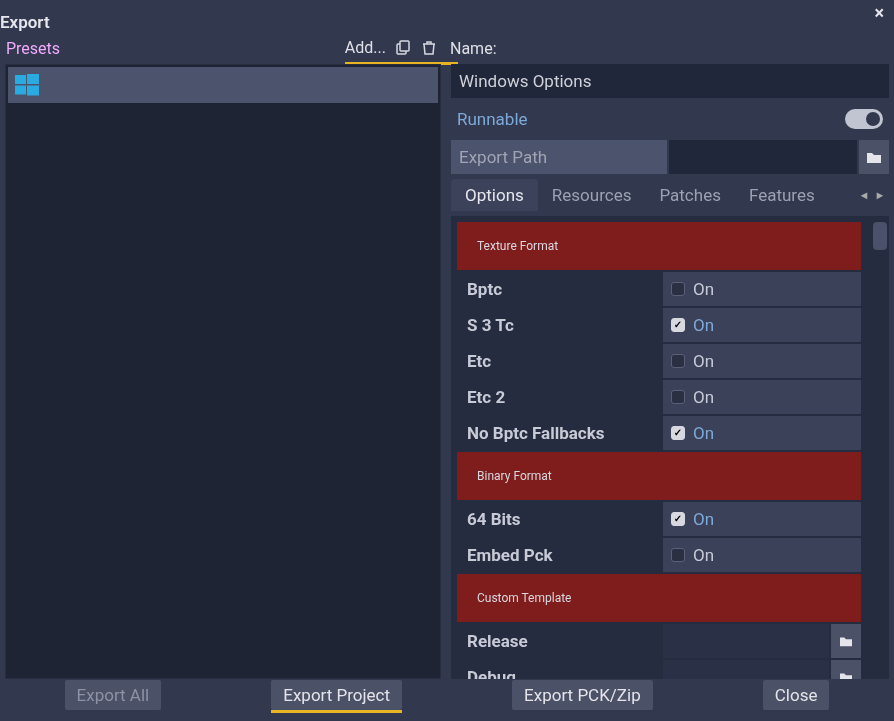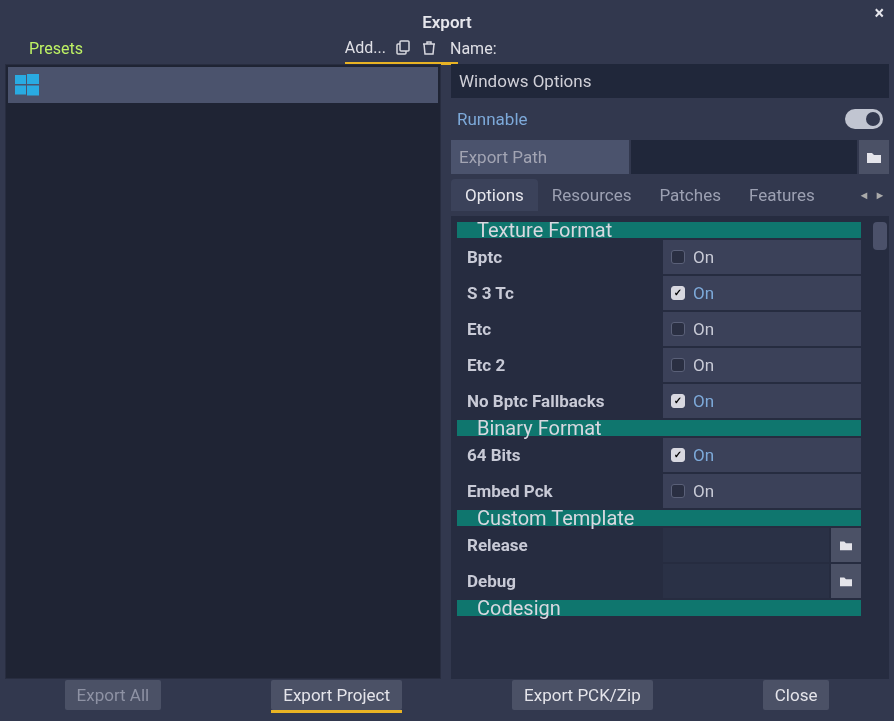--- a/index.html
+++ b/index.html
@@ -10,21 +10,20 @@
     font-family: -apple-system, "Segoe UI", Roboto, sans-serif;
     font-size: 16px;
     color: #e0e0e6;
     overflow: hidden;
     position: relative;
   }
   .titlebar {
     height: 28px;
     display: flex;
     align-items: center;
-    justify-content: center;
     position: relative;
     font-weight: 600;
     font-size: 17px;
     color: #e6e6ec;
     padding-top: 16px;
   }
   .close-x {
     position: absolute;
     right: 10px;
     top: 4px;
@@ -44,21 +43,21 @@
     width: 436px;
     display: flex;
     align-items: center;
     justify-content: space-between;
     padding-right: 4px;
   }
   .topbar-right {
     flex: 1;
     padding-left: 8px;
   }
-  .presets-label { color: #bef264; margin-left: 23px; }
+  .presets-label { color: #f0abfc; }
   .presets-actions { display: flex; align-items: center; gap: 8px; }
   .add-btn { color: #e0e0e6; cursor: pointer; position: relative; padding-bottom: 2px; }
   .add-underline { position: absolute; left:0; right:-72px; bottom:-6px; height:3px; background:#e8b324; }
   .topicon { width: 18px; height: 18px; display:inline-flex; align-items:center; justify-content:center; cursor:pointer; }
   .topicon svg { width: 16px; height: 16px; }
 
   .columns {
     position: absolute;
     top: 64px;
     left: 5px;
@@ -112,21 +111,21 @@
     background: #c1c5d1; position: relative;
   }
   .toggle-knob {
     width: 14px; height: 14px; border-radius: 7px;
     background: #32384e; position: absolute; right: 3px; top: 3px;
   }
   .path-row {
     height: 34px; display: flex; gap: 2px;
   }
   .path-label {
-    width: 178px; background: #4b536d; display:flex; align-items:center;
+    width: 216px; background: #4b536d; display:flex; align-items:center;
     padding: 0 8px; color: #a2a4b3; font-size: 17px;
   }
   .path-field { flex:1; background:#20273a; }
   .path-btn {
     width: 30px; background:#4b5166; display:flex; align-items:center; justify-content:center; cursor:pointer;
   }
   .path-btn svg { width:16px; height:14px; fill:#e4e4ea; }
 
   .tabs-row {
     height: 34px; display:flex; align-items:center; gap:0; position:relative;
@@ -139,22 +138,22 @@
   .tab-scroll { position:absolute; right:2px; display:flex; gap:2px; }
   .tab-scroll span { width:14px; height:14px; border-radius:7px; display:flex; align-items:center; justify-content:center; color:#aaa; font-size:11px; cursor:pointer; }
 
   .options-panel {
     flex:1; background:#262c40; padding: 6px 10px 0 6px; overflow:hidden; position:relative;
   }
   .scrollbar { position:absolute; right:2px; top:6px; width:14px; height:28px; background:#4b516a; border-radius:4px; }
 
   .prop-rows { margin-right: 18px; }
   .section-header {
-    background:#0f766e; height:16px; display:flex; align-items:center;
-    padding-left: 20px; color:#d8d8e0; font-size:20px; margin-bottom:2px;
+    background:#7f1d1d; height:48px; display:flex; align-items:center;
+    padding-left: 20px; color:#d8d8e0; font-size:12px; margin-bottom:2px;
   }
   .prop {
     height: 34px; display:flex; align-items:stretch; margin-bottom:2px;
   }
   .prop-label {
     width: 206px; display:flex; align-items:center; padding-left:10px;
     color:#c8cad6; font-size:17px;font-weight:bold;
   }
   .prop-value {
     flex:1; background:#3b4159; display:flex; align-items:center; gap:8px;

